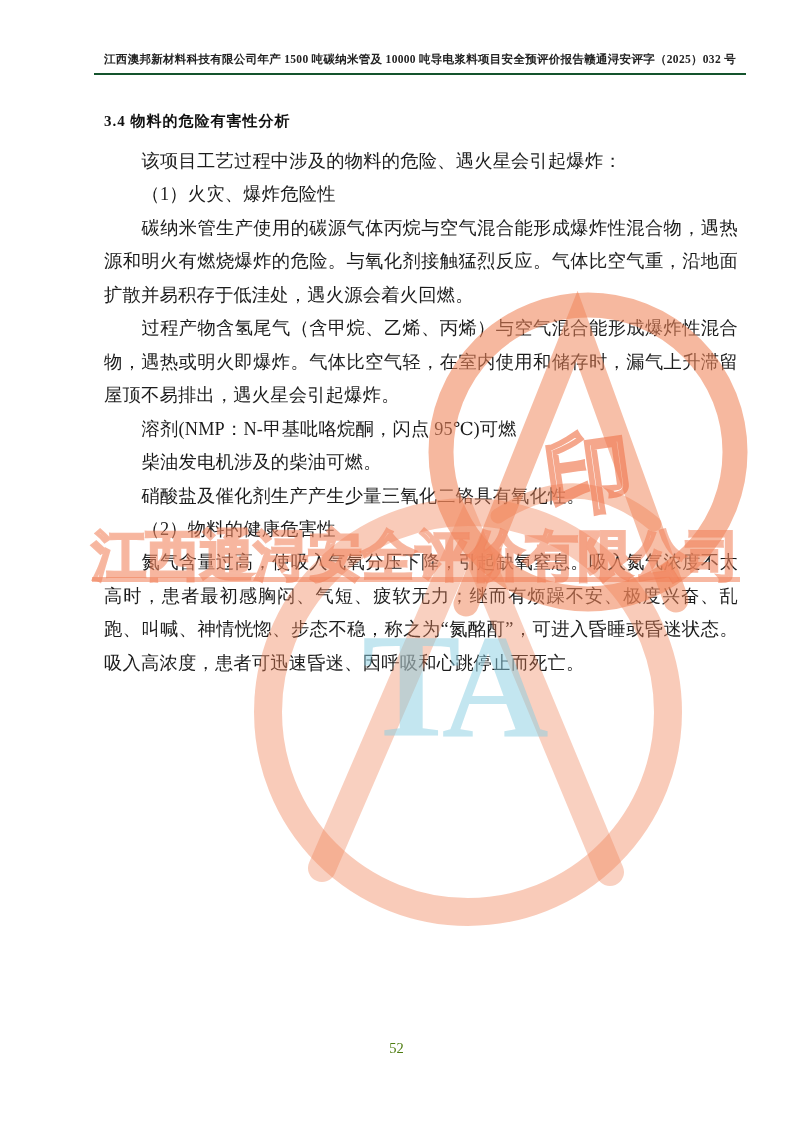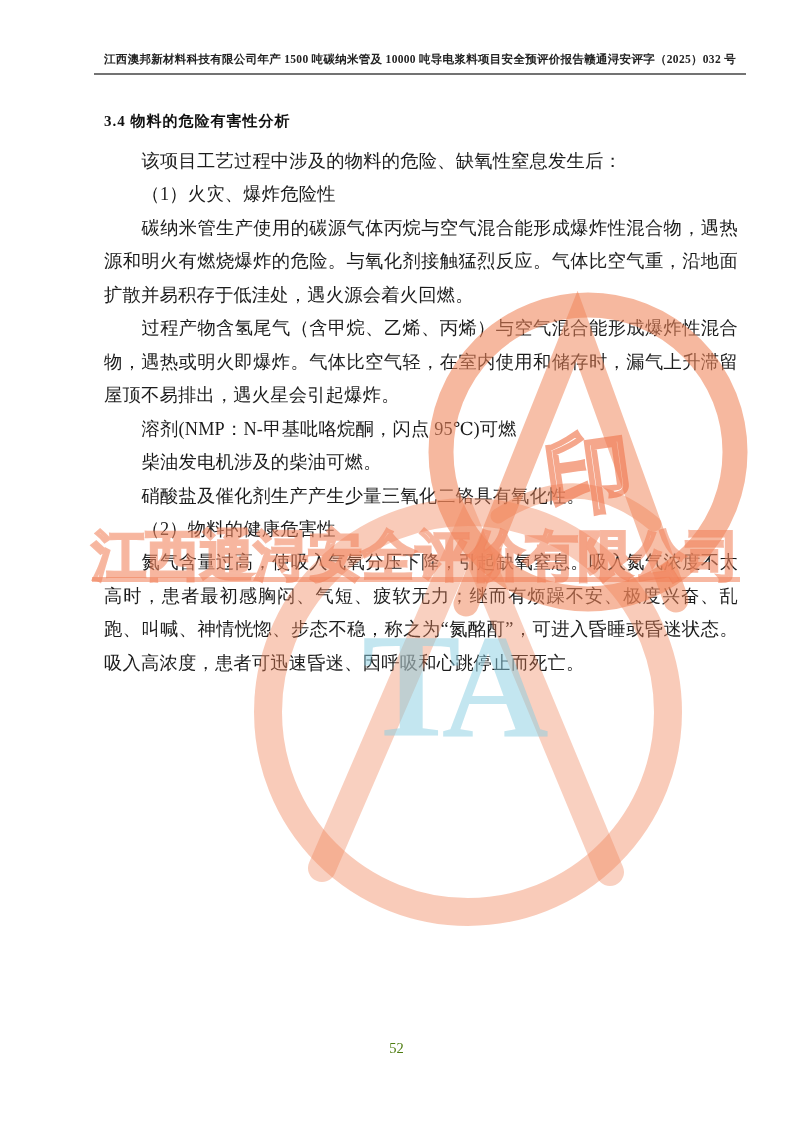--- a/index.html
+++ b/index.html
@@ -11,21 +11,21 @@
     overflow:hidden;
     font-family:"Liberation Serif","DejaVu Serif",serif;
     color:#1c1c1c;
   }
   .doc-header{
     position:absolute;top:52px;left:94px;width:652px;
     text-align:center;
     font-size:11.5px;font-weight:bold;letter-spacing:0.3px;
     white-space:nowrap;
     padding-bottom:6px;
-    border-bottom:2px solid #737373;
+    border-bottom:2px solid #14532d;
     color:#222;
   }
   .content{
     position:absolute;top:100px;left:104px;width:634px;
   }
   .section-title{
     margin:12px 0 14px 0;
     font-size:15px;font-weight:bold;letter-spacing:1px;
     color:#111;
   }
@@ -75,21 +75,21 @@
 </style>
 </head>
 <body>
 
 <div class="page">
 
   <div class="doc-header">江西澳邦新材料科技有限公司年产 1500 吨碳纳米管及 10000 吨导电浆料项目安全预评价报告赣通浔安评字（2025）032 号</div>
 
   <div class="content">
     <h2 class="section-title">3.4 物料的危险有害性分析</h2>
-    <p>该项目工艺过程中涉及的物料的危险、缺氧性窒息发生后：</p>
+    <p>该项目工艺过程中涉及的物料的危险、遇火星会引起爆炸：</p>
     <p>（1）火灾、爆炸危险性</p>
     <p>碳纳米管生产使用的碳源气体丙烷与空气混合能形成爆炸性混合物，遇热源和明火有燃烧爆炸的危险。与氧化剂接触猛烈反应。气体比空气重，沿地面扩散并易积存于低洼处，遇火源会着火回燃。</p>
     <p>过程产物含氢尾气（含甲烷、乙烯、丙烯）与空气混合能形成爆炸性混合物，遇热或明火即爆炸。气体比空气轻，在室内使用和储存时，漏气上升滞留屋顶不易排出，遇火星会引起爆炸。</p>
     <p>溶剂(NMP：N-甲基吡咯烷酮，闪点 95℃)可燃</p>
     <p>柴油发电机涉及的柴油可燃。</p>
     <p>硝酸盐及催化剂生产产生少量三氧化二铬具有氧化性。</p>
     <p>（2）物料的健康危害性</p>
     <p>氮气含量过高，使吸入气氧分压下降，引起缺氧窒息。吸入氮气浓度不太高时，患者最初感胸闷、气短、疲软无力；继而有烦躁不安、极度兴奋、乱跑、叫喊、神情恍惚、步态不稳，称之为“氮酩酊”，可进入昏睡或昏迷状态。吸入高浓度，患者可迅速昏迷、因呼吸和心跳停止而死亡。</p>
   </div>
 

